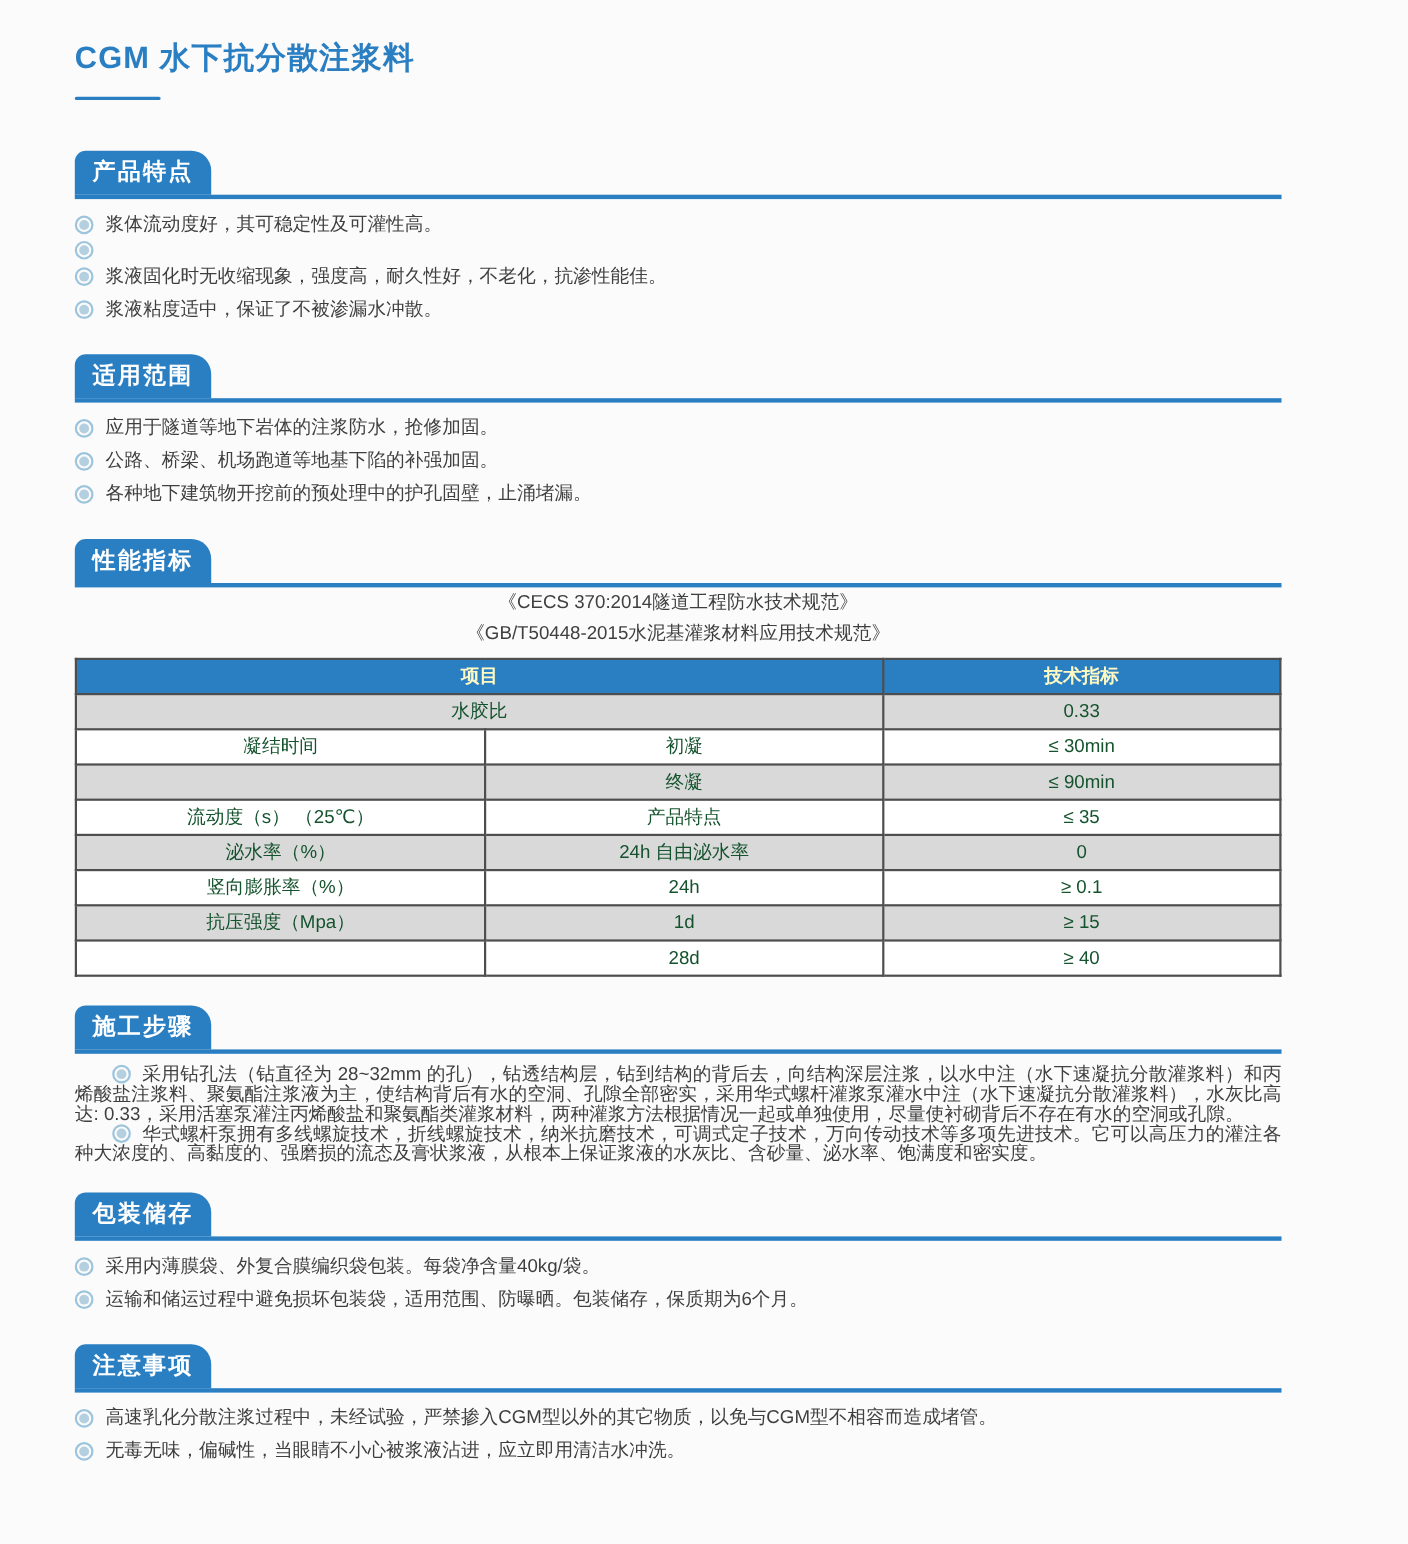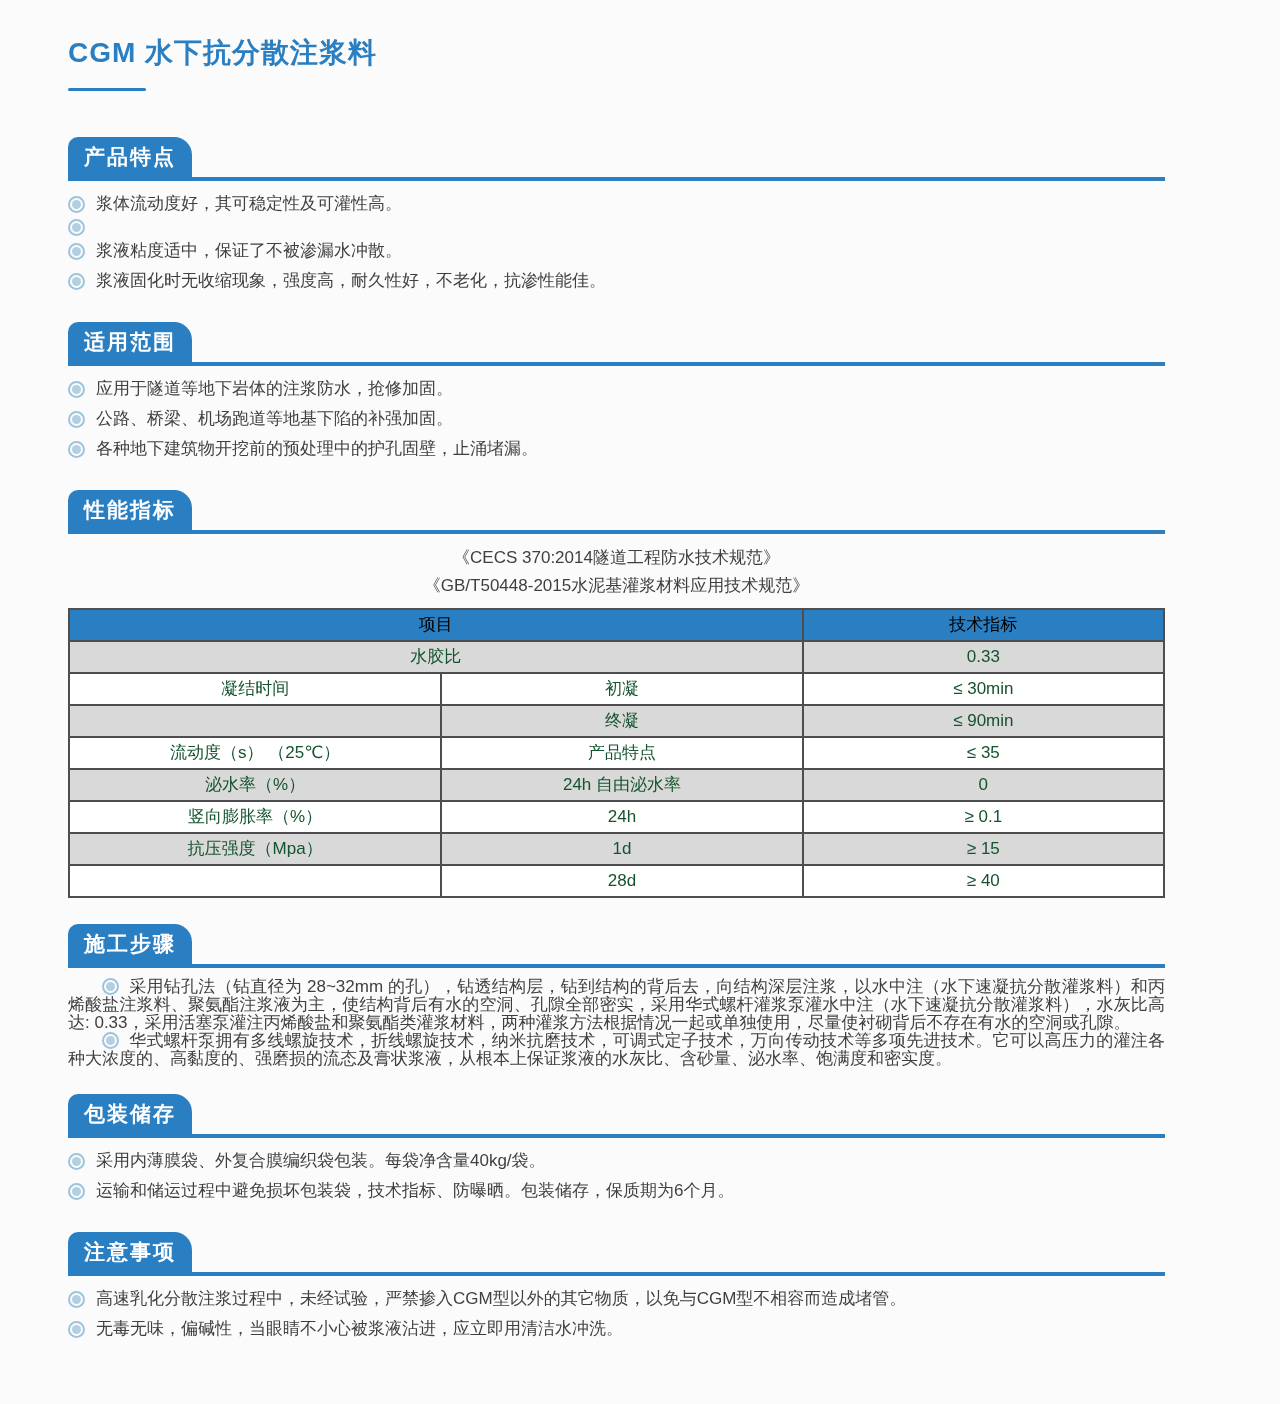--- a/index.html
+++ b/index.html
@@ -67,21 +67,21 @@
   ul.bullets li {
     display: flex;
     align-items: center;
     gap: 11px;
     line-height: 30px;
     font-size: 17px;
     color: #3f3f3f;
   }
 
   
-  .standards { margin-top: 10px; }
+  .standards { }
   .standards p {
     margin: 0;
     text-align: center;
     line-height: 28px;
     font-size: 17px;
     color: #3f3f3f;
   }
 
   
   table.perf {
@@ -92,22 +92,22 @@
     font-size: 17px;
   }
   table.perf th, table.perf td {
     border: 2px solid #4e4e4e;
     text-align: center;
     padding: 3px 6px;
     line-height: 24px;
   }
   table.perf tr.thead th {
     background: #2a7ec2;
-    color: #000000;
-    font-weight: normal;
+    color: #fef9c3;
+    font-weight: bold;
   }
   table.perf td { background: #ffffff; color: #14532d; }
   table.perf tr.shade td { background: #d9d9d9; }
 
   
   .paras { margin-top: 10px; }
   .para {
     margin: 0;
     text-indent: 34px;
     text-align: justify;
@@ -132,25 +132,25 @@
     <ul class="bullets">
       <li>
           <span class="ring"></span>
           <span>浆体流动度好，其可稳定性及可灌性高。</span>
         </li>
       <li>
           <span class="ring"></span>
         </li>
       <li>
           <span class="ring"></span>
+          <span>浆液固化时无收缩现象，强度高，耐久性好，不老化，抗渗性能佳。</span>
+        </li>
+      <li>
+          <span class="ring"></span>
           <span>浆液粘度适中，保证了不被渗漏水冲散。</span>
-        </li>
-      <li>
-          <span class="ring"></span>
-          <span>浆液固化时无收缩现象，强度高，耐久性好，不老化，抗渗性能佳。</span>
         </li>
     </ul>
   </section>
 
   <section>
     <div class="sec-head">
       <div class="badge">适用范围</div>
     </div>
     <ul class="bullets">
       <li>
@@ -244,21 +244,21 @@
     <div class="sec-head">
       <div class="badge">包装储存</div>
     </div>
     <ul class="bullets">
       <li>
           <span class="ring"></span>
           <span>采用内薄膜袋、外复合膜编织袋包装。每袋净含量40kg/袋。</span>
         </li>
       <li>
           <span class="ring"></span>
-          <span>运输和储运过程中避免损坏包装袋，技术指标、防曝晒。包装储存，保质期为6个月。</span>
+          <span>运输和储运过程中避免损坏包装袋，适用范围、防曝晒。包装储存，保质期为6个月。</span>
         </li>
     </ul>
   </section>
 
   <section>
     <div class="sec-head">
       <div class="badge">注意事项</div>
     </div>
     <ul class="bullets">
       <li>

